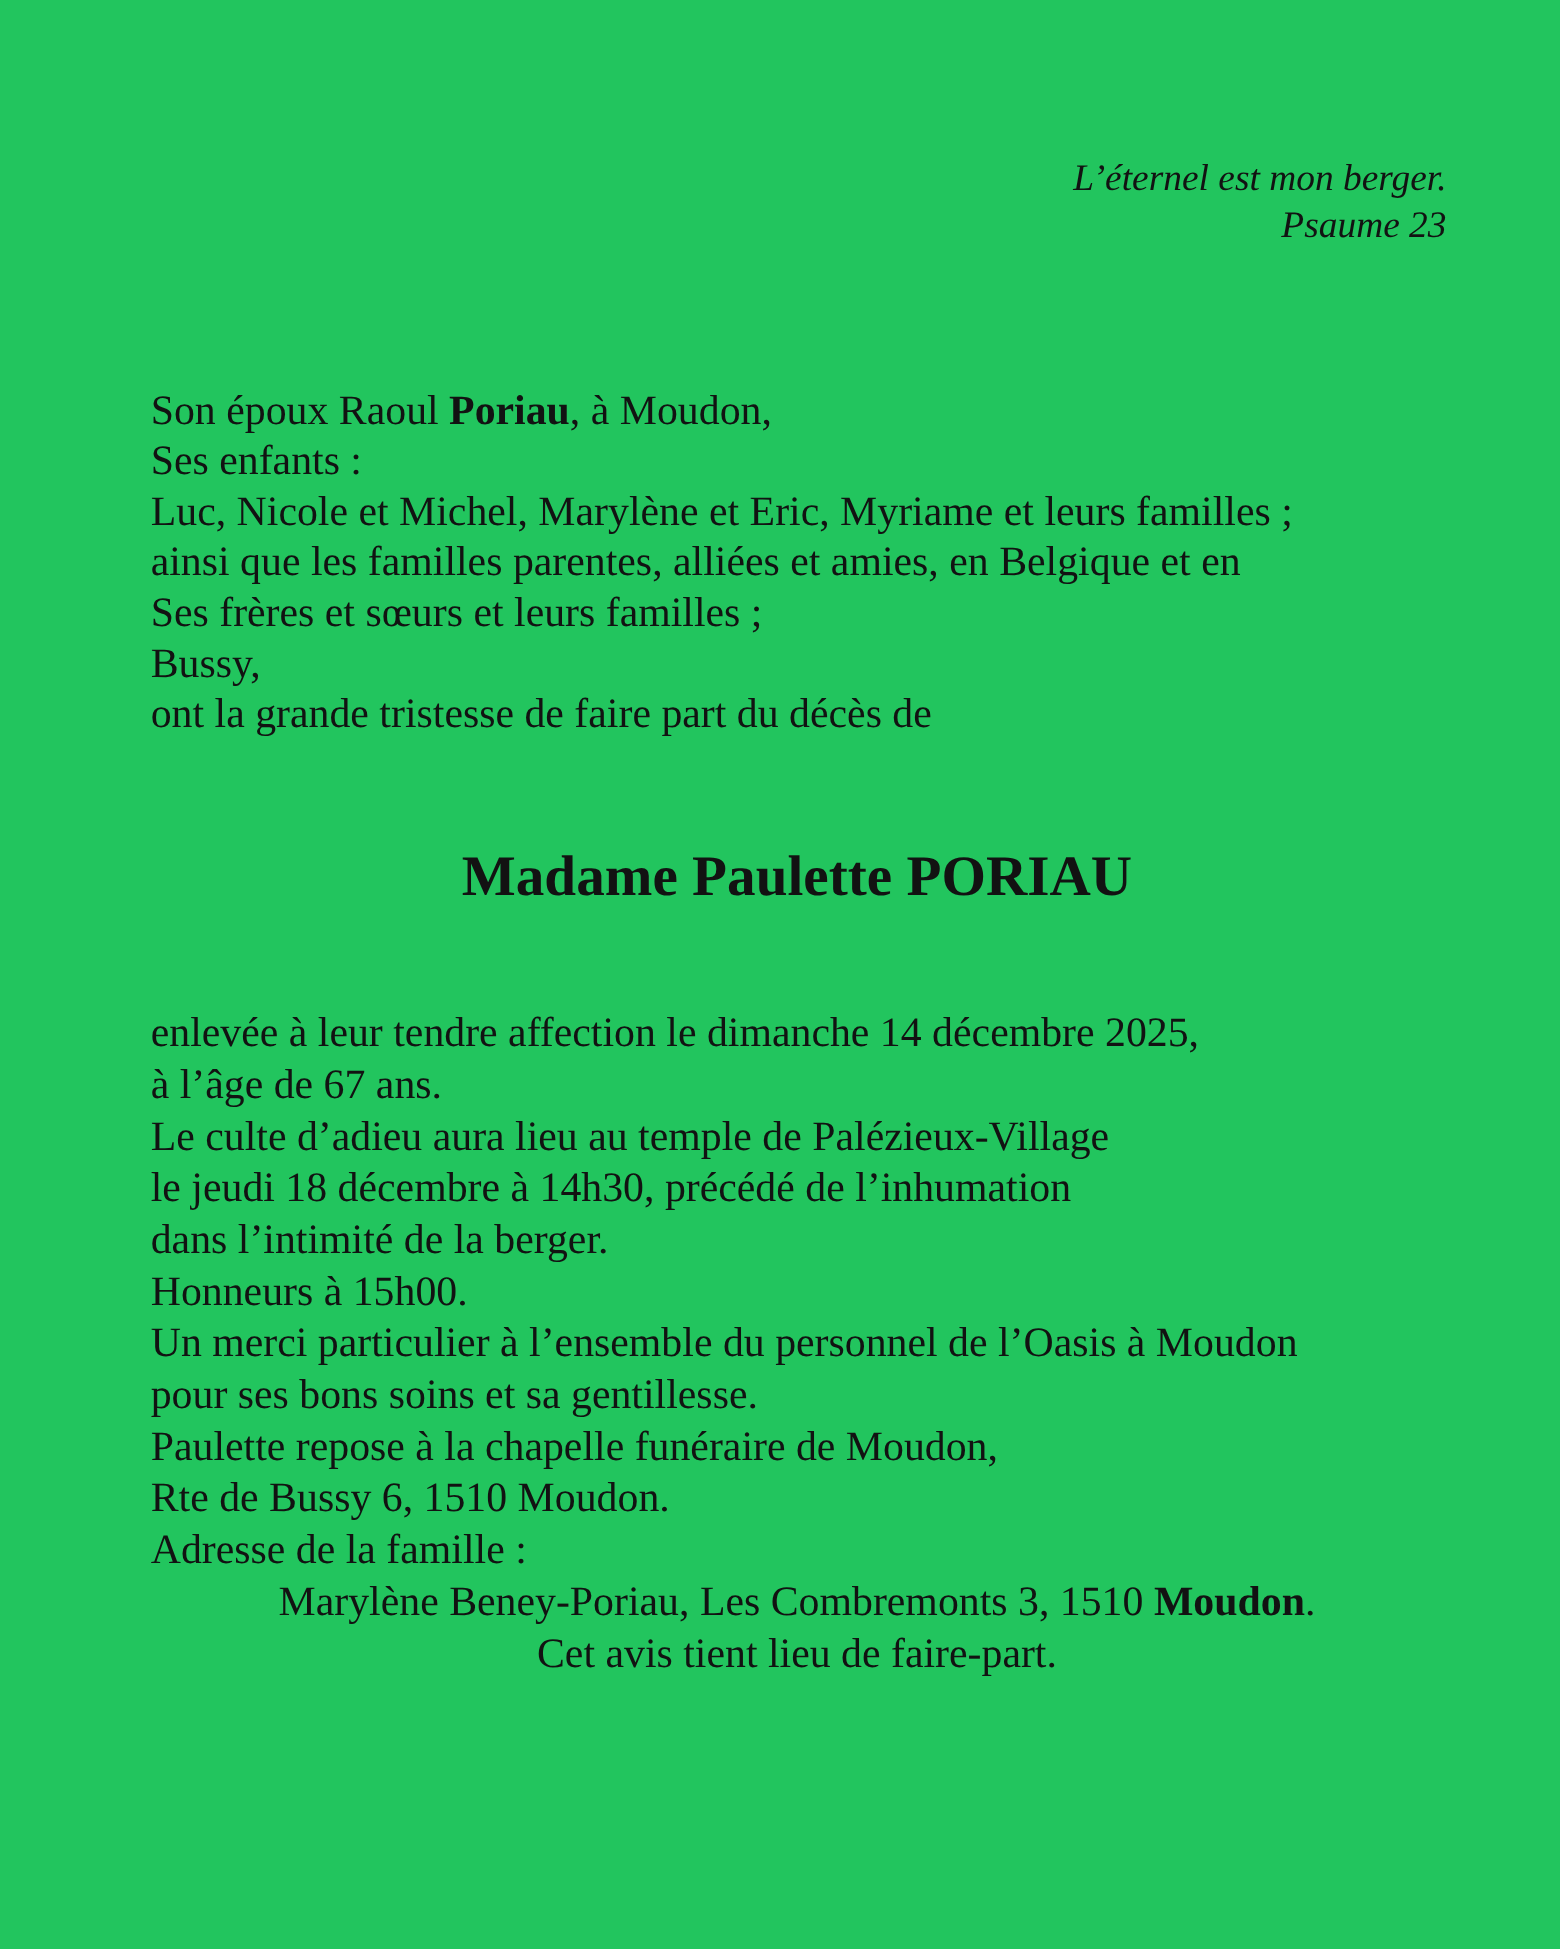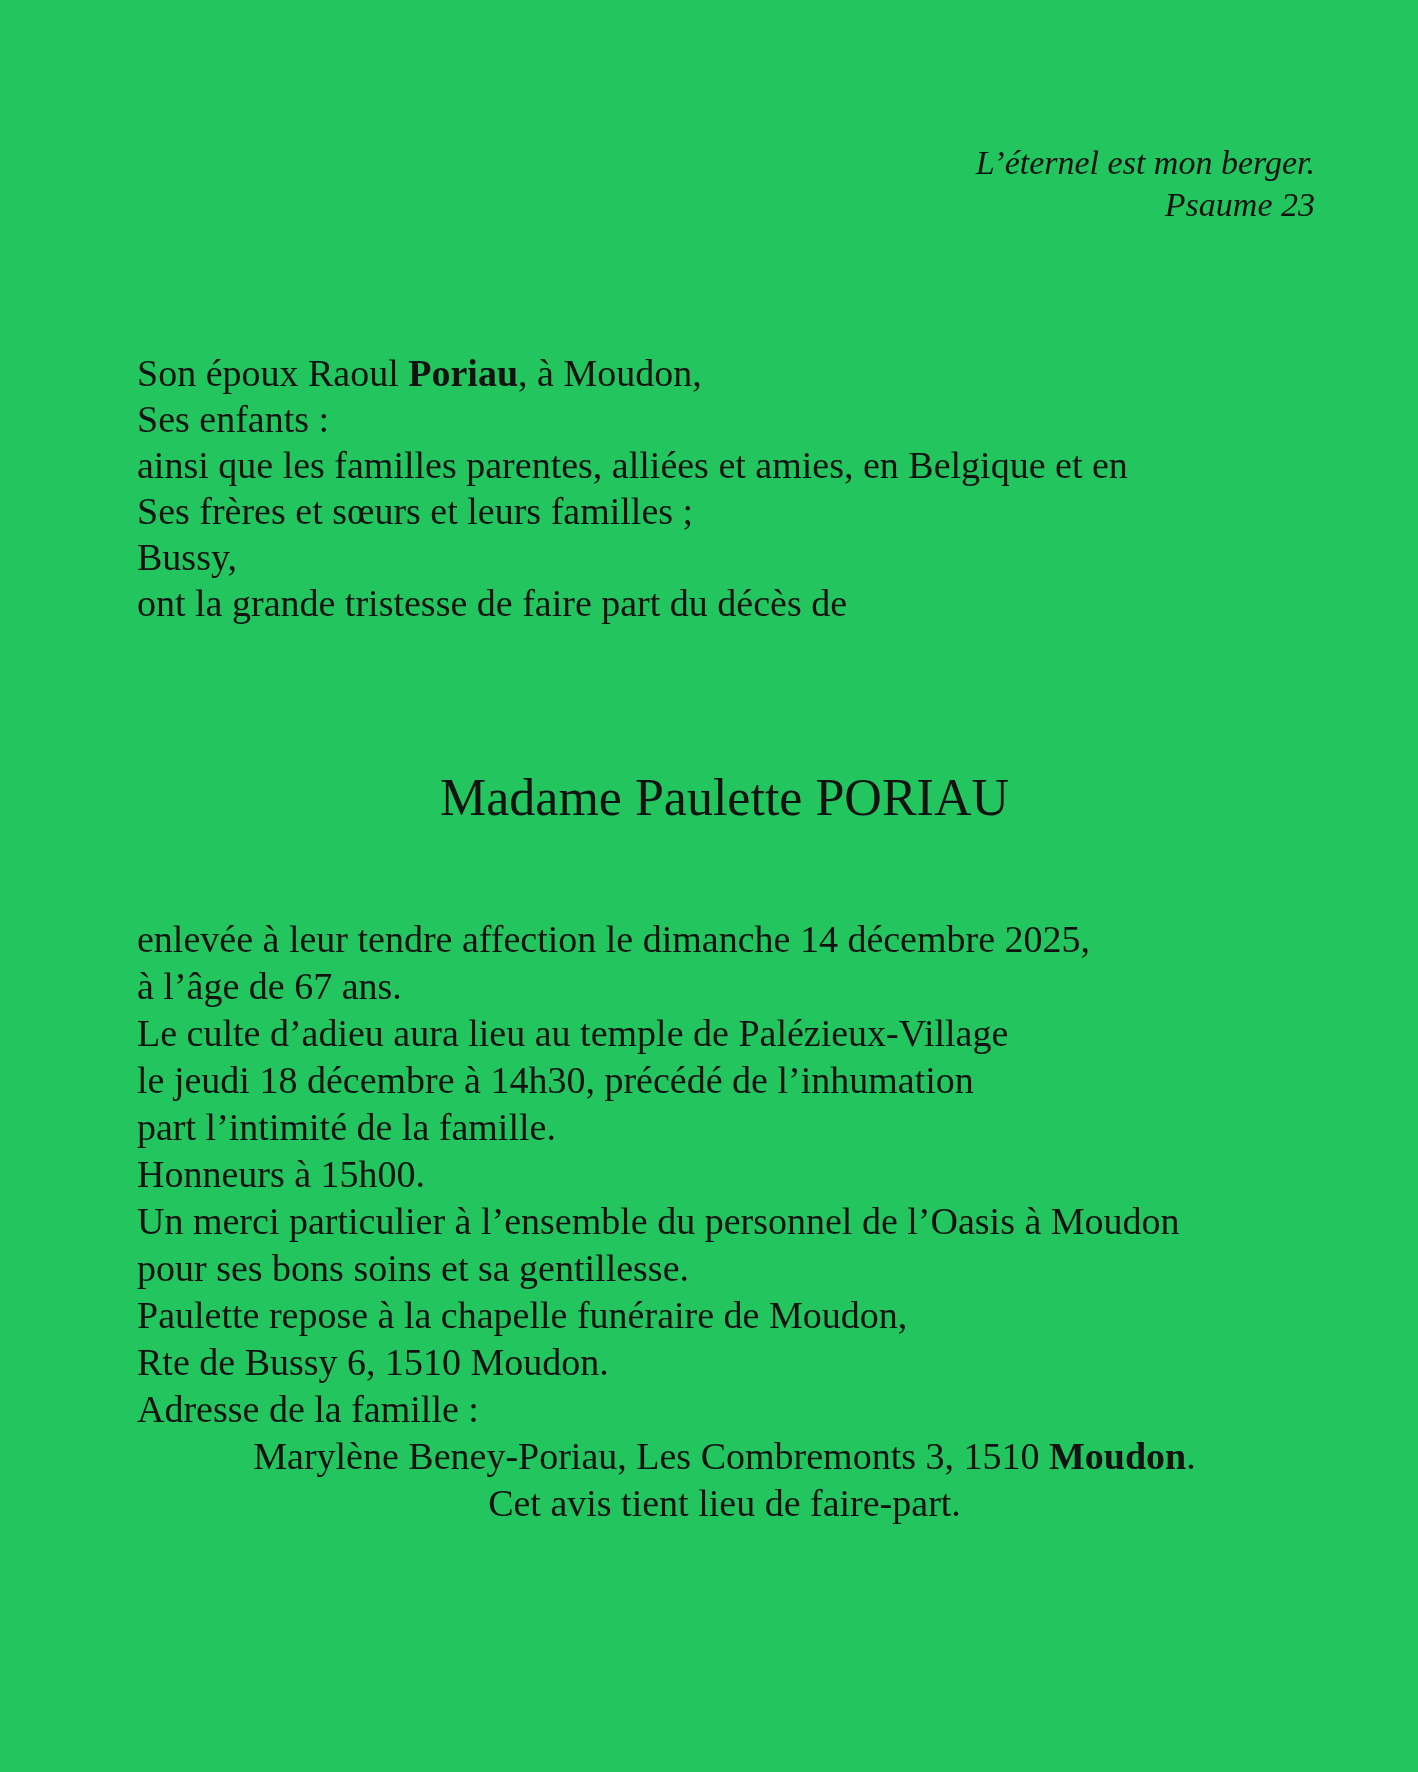--- a/index.html
+++ b/index.html
@@ -40,21 +40,21 @@
     white-space: nowrap;
   }
   .deceased-title {
     position: absolute;
     top: 768px;
     left: 137px;
     right: 106px;
     text-align: center;
     font-size: 52px;
     line-height: 60px;
-    font-weight: normal;
+    font-weight: bold;
     white-space: nowrap;
   }
   .details-block {
     position: absolute;
     top: 916px;
     left: 137px;
     right: 106px;
     font-size: 38px;
     line-height: 47px;
   }
@@ -69,34 +69,35 @@
 <div class="page">
 
   <div class="epigraph">
     <div class="line">L’éternel est mon berger.</div>
     <div class="line">Psaume 23</div>
   </div>
 
   <div class="intro-block">
     <div class="line"><span>Son époux Raoul </span><b>Poriau</b><span>, à Moudon,</span></div>
     <div class="line">Ses enfants :</div>
+    <div class="line">Luc, Nicole et Michel, Marylène et Eric, Myriame et leurs familles ;</div>
     <div class="line">ainsi que les familles parentes, alliées et amies, en Belgique et en</div>
     <div class="line">Ses frères et sœurs et leurs familles ;</div>
     <div class="line">Bussy,</div>
     <div class="line">ont la grande tristesse de faire part du décès de</div>
   </div>
 
   <div class="deceased-title">Madame Paulette PORIAU</div>
 
   <div class="details-block">
     <div class="line">enlevée à leur tendre affection le dimanche 14 décembre 2025,</div>
     <div class="line">à l’âge de 67 ans.</div>
     <div class="line">Le culte d’adieu aura lieu au temple de Palézieux-Village</div>
     <div class="line">le jeudi 18 décembre à 14h30, précédé de l’inhumation</div>
-    <div class="line">part l’intimité de la famille.</div>
+    <div class="line">dans l’intimité de la berger.</div>
     <div class="line">Honneurs à 15h00.</div>
     <div class="line">Un merci particulier à l’ensemble du personnel de l’Oasis à Moudon</div>
     <div class="line">pour ses bons soins et sa gentillesse.</div>
     <div class="line">Paulette repose à la chapelle funéraire de Moudon,</div>
     <div class="line">Rte de Bussy 6, 1510 Moudon.</div>
     <div class="line">Adresse de la famille :</div>
     <div class="line centered"><span>Marylène Beney-Poriau, Les Combremonts 3, 1510 </span><b>Moudon</b><span>.</span></div>
     <div class="line centered">Cet avis tient lieu de faire-part.</div>
   </div>
 

